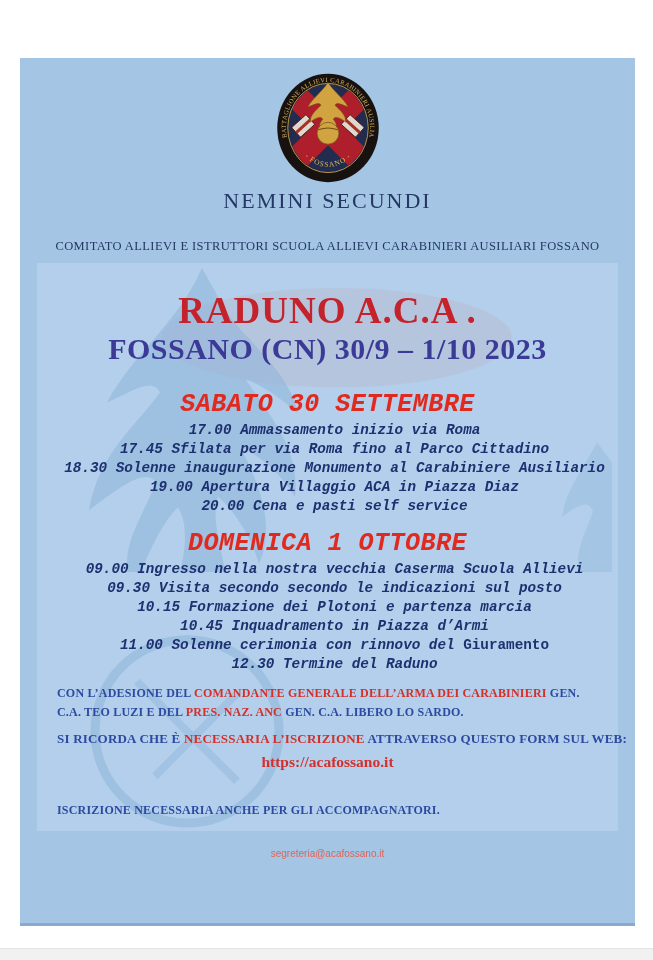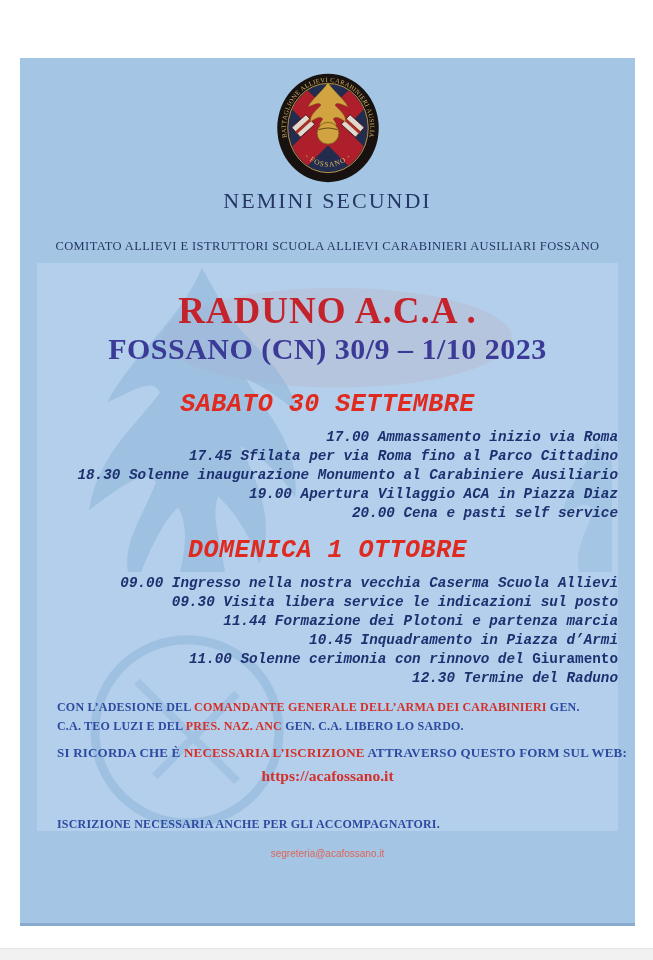--- a/index.html
+++ b/index.html
@@ -12,21 +12,21 @@
   .committee{margin-top:24px;font-size:12.5px;line-height:16px;letter-spacing:.4px;color:#253764;
              white-space:nowrap;}
   .inner{position:relative;margin:9px auto 0;width:581px;height:568px;background:#b3cfeb;}
   .watermark{position:absolute;left:0;top:0;width:100%;height:100%;}
   .content{position:relative;z-index:1;padding-top:28px;}
   .title{margin:0;font-size:37px;line-height:40px;font-weight:bold;letter-spacing:1px;color:#c4232b;}
   .subtitle{margin:0;font-size:30px;line-height:36px;font-weight:bold;letter-spacing:.5px;color:#3b3a96;}
   .day-heading{margin:24px 12px 0;font-family:"Liberation Mono",monospace;font-style:italic;font-weight:bold;
                font-size:25px;line-height:28px;letter-spacing:.5px;color:#e02a1f;}
   .day-heading.second{margin-top:14px;}
-  .schedule{margin-top:9px;text-align:right;padding-left:14px;}
+  .schedule{margin-top:2px;text-align:center;padding-left:14px;}
   .schedule-row{font-family:"Liberation Mono",monospace;font-style:italic;font-weight:bold;
                 font-size:14.3px;line-height:19px;color:#1d3070;white-space:nowrap;}
   .upright{font-style:normal;}
   .para{margin:10px 0 0;text-align:left;padding:0 18px 0 20px;font-weight:bold;font-size:12px;
         line-height:19px;letter-spacing:.2px;color:#2d4aa0;}
   .para.reminder{margin-top:8px;white-space:nowrap;font-size:13px;line-height:17px;}
   .red-text{color:#d42f28;}
   .website{margin-top:6px;font-size:15.5px;line-height:17px;font-weight:bold;color:#d3302c;text-align:center;}
   .form-note{margin-top:12px;}
   .email{margin-top:14px;font-family:"Liberation Sans",sans-serif;font-size:10px;line-height:18px;
@@ -108,22 +108,22 @@
           <div class="schedule-row"><span>17.00</span> <span>Ammassamento inizio via Roma</span></div>
           <div class="schedule-row"><span>17.45</span> <span>Sfilata per via Roma fino al Parco Cittadino</span></div>
           <div class="schedule-row"><span>18.30</span> <span>Solenne inaugurazione Monumento al Carabiniere Ausiliario</span></div>
           <div class="schedule-row"><span>19.00</span> <span>Apertura Villaggio ACA in Piazza Diaz</span></div>
           <div class="schedule-row"><span>20.00</span> <span>Cena e pasti self service</span></div>
         </div>
 
         <h3 class="day-heading second">DOMENICA 1 OTTOBRE</h3>
         <div class="schedule">
           <div class="schedule-row"><span>09.00</span> <span>Ingresso nella nostra vecchia Caserma Scuola Allievi</span></div>
-          <div class="schedule-row"><span>09.30</span> <span>Visita libera service le indicazioni sul posto</span></div>
-          <div class="schedule-row"><span>11.44</span> <span>Formazione dei Plotoni e partenza marcia</span></div>
+          <div class="schedule-row"><span>09.30</span> <span>Visita secondo secondo le indicazioni sul posto</span></div>
+          <div class="schedule-row"><span>10.15</span> <span>Formazione dei Plotoni e partenza marcia</span></div>
           <div class="schedule-row"><span>10.45</span> <span>Inquadramento in Piazza d’Armi</span></div>
           <div class="schedule-row"><span>11.00</span> <span>Solenne cerimonia con rinnovo del </span><span class="upright">Giuramento</span></div>
           <div class="schedule-row"><span>12.30</span> <span>Termine del Raduno</span></div>
         </div>
 
         <p class="para"><span>CON L’ADESIONE DEL </span><span class="red-text">COMANDANTE GENERALE DELL’ARMA DEI CARABINIERI</span><span> GEN. C.A. TEO LUZI E DEL </span><span class="red-text">PRES. NAZ. ANC</span><span> GEN. C.A.  LIBERO LO SARDO.</span></p>
 
         <p class="para reminder"><span>SI RICORDA CHE È </span><span class="red-text">NECESSARIA L’ISCRIZIONE</span><span> ATTRAVERSO QUESTO FORM SUL WEB:</span></p>
 
         <div class="website">https://acafossano.it</div>

